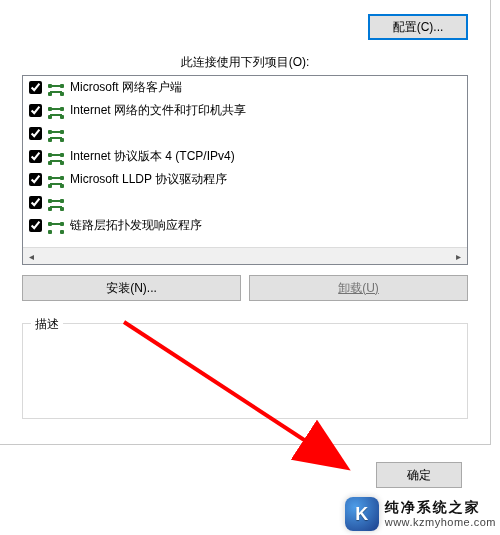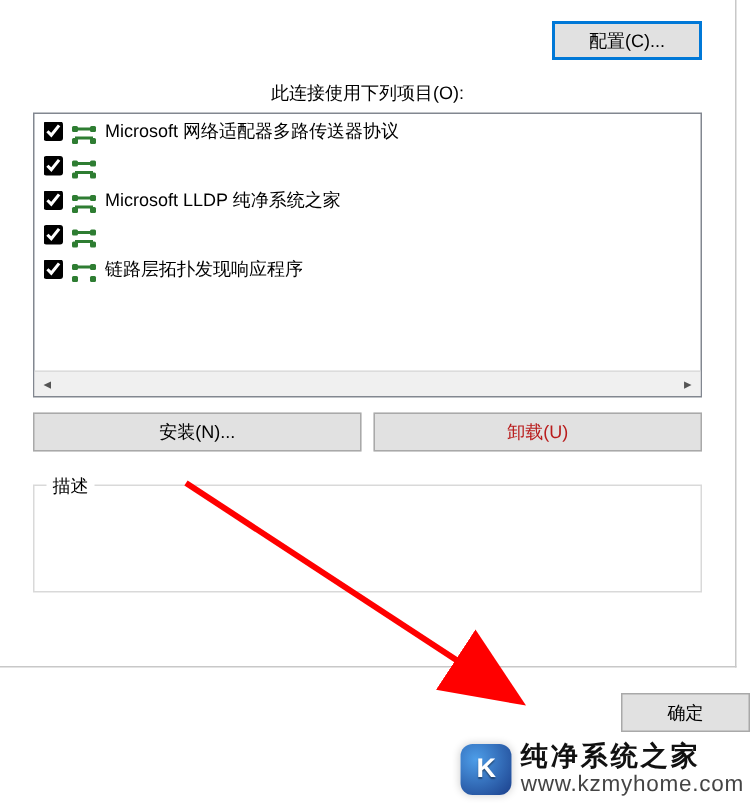--- a/index.html
+++ b/index.html
@@ -31,21 +31,21 @@
     font-size: 12px;
     font-family: inherit;
     display: inline-flex;
     align-items: center;
     justify-content: center;
     padding: 0 10px;
     min-width: 100px;
     white-space: nowrap;
   }
   .btn.focus { border: 2px solid #0078d7; padding: 0 9px; }
-  .btn:disabled { color: #b91c1c; }
+  .btn:disabled { color: #737373; text-decoration: underline; }
   .items-label { margin-bottom: 4px; display:block;text-align:center; }
 
   .listbox-wrap { margin-bottom: 10px; }
 
   .listbox {
     border: 1px solid #828790;
     width: 100%;
     height: 190px;
     overflow: hidden;
     background: #fff;
@@ -105,39 +105,40 @@
   }
   .hscroll .track { flex:1; }
 
   .mid-btn-row { display:flex; gap:8px; justify-content:space-between; margin-top:2px; margin-bottom:22px;}
   .mid-btn-row .btn { flex:1; min-width: 0; }
 
   .desc-group {
     position: relative;
     border: 1px solid #d9d9d9;
     margin-top: 6px;
-    height: 72px;
+    height: 96px;
     font-family: Liberation Serif, serif;
   }
   .desc-group .legend {
     position: absolute;
     top: -8px; left: 8px;
     background: #fff;
     padding: 0 4px;
     font-size: 12px;
   }
 
   .dlg-btn-row {
     position: absolute;
-    left: 0; right: 0;
+    left: 0; right: 16px;
     top: 455px;
     height: 40px;
     display: flex;
     justify-content: flex-end;
     align-items: center;
+    padding-right: 22px;
     gap: 8px;
   }
   .dlg-btn-row .btn { min-width: 86px; }
 
   
   .arrow-annot {
     position: absolute;
     pointer-events: none;
     z-index: 50;
   }
@@ -151,55 +152,69 @@
     z-index:60;
   }
   .wm-logo {
     width:34px; height:34px; border-radius:8px;
     background: radial-gradient(circle at 30% 30%, #4d9de8, #1b3f8b);
     display:flex; align-items:center; justify-content:center;
     box-shadow: 0 0 6px rgba(0,0,0,.2);
   }
   .wm-logo span { color:#fff; font-size:18px; font-weight:bold; font-family: Arial, sans-serif; text-shadow:0 1px 1px rgba(0,0,0,.4);}
   .wm-text { display:flex; flex-direction:column; line-height:1.1; }
-  .wm-text .t1 { font-size:18px; font-weight:600; color:#111; letter-spacing:2px;}
-  .wm-text .t2 { font-size:15px; color:#444; letter-spacing:.5px;} 
+  .wm-text .t1 { font-size:14px; font-weight:600; color:#111; letter-spacing:2px;}
+  .wm-text .t2 { font-size:11px; color:#444; letter-spacing:.5px;} 
 </style>
 </head>
 <body>
 
 <div class="panel">
   <div class="top-row">
     <button class="btn focus">配置(C)...</button>
   </div>
 
   <span class="items-label">此连接使用下列项目(O):</span>
 
   <div class="listbox-wrap">
     <div class="listbox">
       <div class="list-inner" id="list-inner">
           <div class="row">
             <input type="checkbox" checked="" style="">
             <span class="net-icon">
               <span class="bar2"></span>
             </span>
-            <span class="row-label">Microsoft 网络适配器多路传送器协议</span>
-          </div>
-          <div class="row">
-            <input type="checkbox" checked="" style="">
-            <span class="net-icon">
-              <span class="bar2"></span>
-            </span>
-          </div>
-          <div class="row">
-            <input type="checkbox" checked="" style="">
-            <span class="net-icon">
-              <span class="bar2"></span>
-            </span>
-            <span class="row-label">Microsoft LLDP 纯净系统之家</span>
+            <span class="row-label">Microsoft 网络客户端</span>
+          </div>
+          <div class="row">
+            <input type="checkbox" checked="" style="">
+            <span class="net-icon">
+              <span class="bar2"></span>
+            </span>
+            <span class="row-label">Internet 网络的文件和打印机共享</span>
+          </div>
+          <div class="row">
+            <input type="checkbox" checked="" style="">
+            <span class="net-icon">
+              <span class="bar2"></span>
+            </span>
+          </div>
+          <div class="row">
+            <input type="checkbox" checked="" style="">
+            <span class="net-icon">
+              <span class="bar2"></span>
+            </span>
+            <span class="row-label">Internet 协议版本 4 (TCP/IPv4)</span>
+          </div>
+          <div class="row">
+            <input type="checkbox" checked="" style="">
+            <span class="net-icon">
+              <span class="bar2"></span>
+            </span>
+            <span class="row-label">Microsoft LLDP 协议驱动程序</span>
           </div>
           <div class="row">
             <input type="checkbox" checked="" style="">
             <span class="net-icon">
               <span class="bar2"></span>
             </span>
           </div>
           <div class="row">
             <input type="checkbox" checked="" style="">
             <span class="net-icon"></span>

